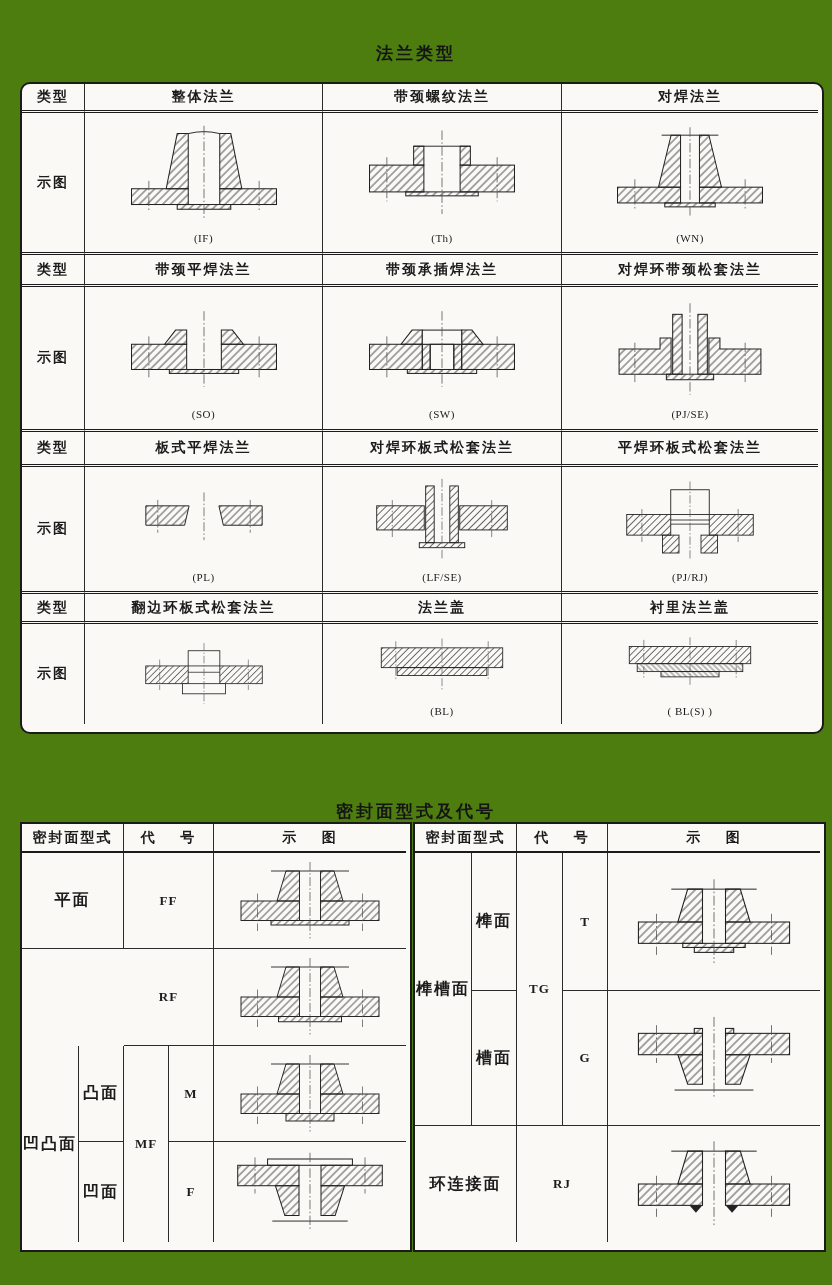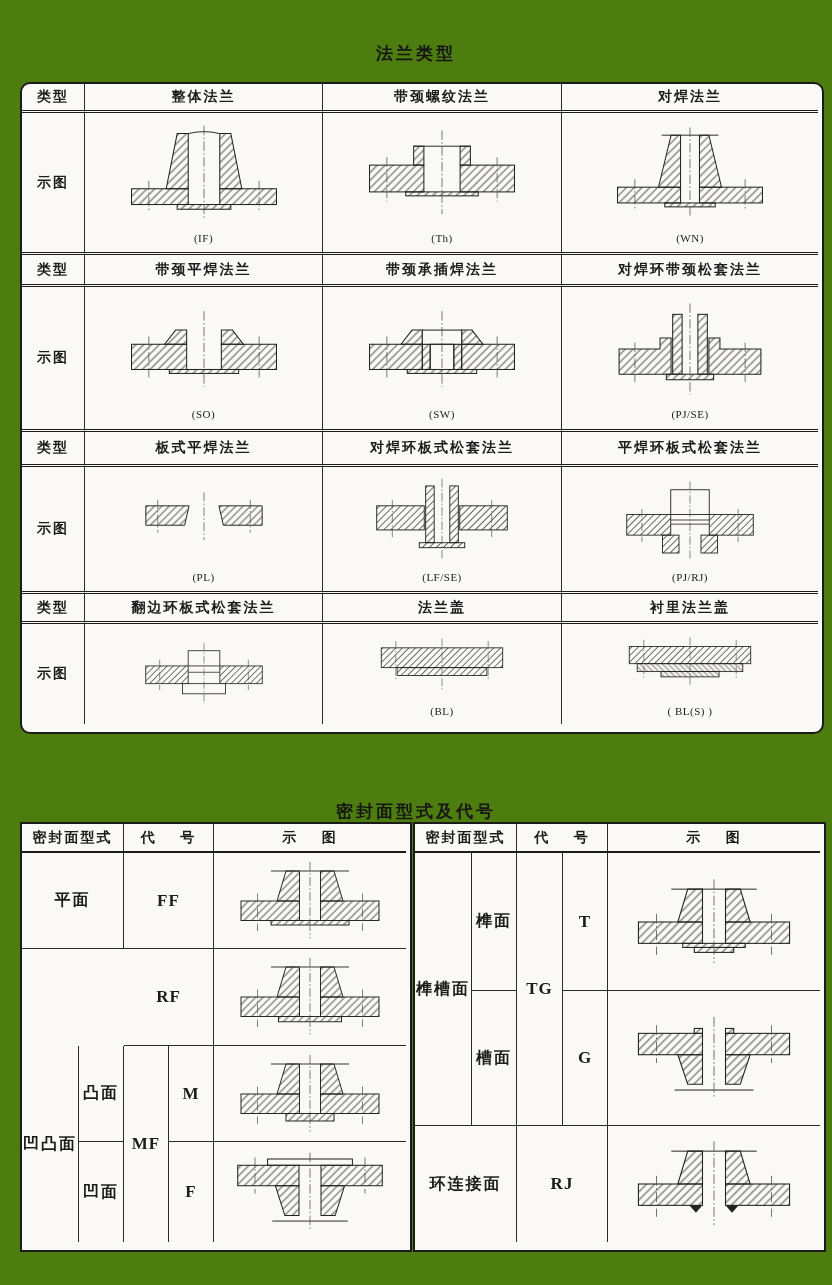--- a/index.html
+++ b/index.html
@@ -12,21 +12,21 @@
   .grid{position:absolute;display:grid;border:2px solid #1b1b1b;background:#faf9f6;}
   .cell{border-right:1px solid #2b2b2b;border-bottom:1px solid #2b2b2b;
         display:flex;align-items:center;justify-content:center;flex-direction:column;
         overflow:hidden;box-sizing:border-box;}
   .ec{border-right:none;}
   .er{border-bottom:none;}
   .dbl{border-bottom:3px double #1b1b1b;}
   .hvy{border-bottom:2px solid #1b1b1b;}
   .hd{font-size:14px;font-weight:700;letter-spacing:2px;white-space:pre;}
   .face{font-size:16px;font-weight:700;letter-spacing:2px;}
-  .codeLatin{font-family:"Liberation Serif","DejaVu Serif",serif;font-size:17px;font-weight:700;letter-spacing:1px;}
+  .codeLatin{font-family:"Liberation Serif","DejaVu Serif",serif;font-size:13px;font-weight:700;letter-spacing:1px;}
   .figcode{font-family:"Liberation Serif","DejaVu Serif",serif;font-size:11px;color:#1a1a1a;
            margin-top:7px;letter-spacing:0.5px;}
   
   .t1{left:20px;top:82px;width:800px;height:648px;
       grid-template-columns:63px 238px 239px 256px;
       grid-template-rows:29px 142px 32px 145px 35px 127px 30px 100px;border-radius:10px;}
   
   .tl{left:20px;top:822px;width:388px;height:426px;
       grid-template-columns:57px 45px 45px 45px 192px;
       grid-template-rows:29px 96px 97px 96px 100px;}

